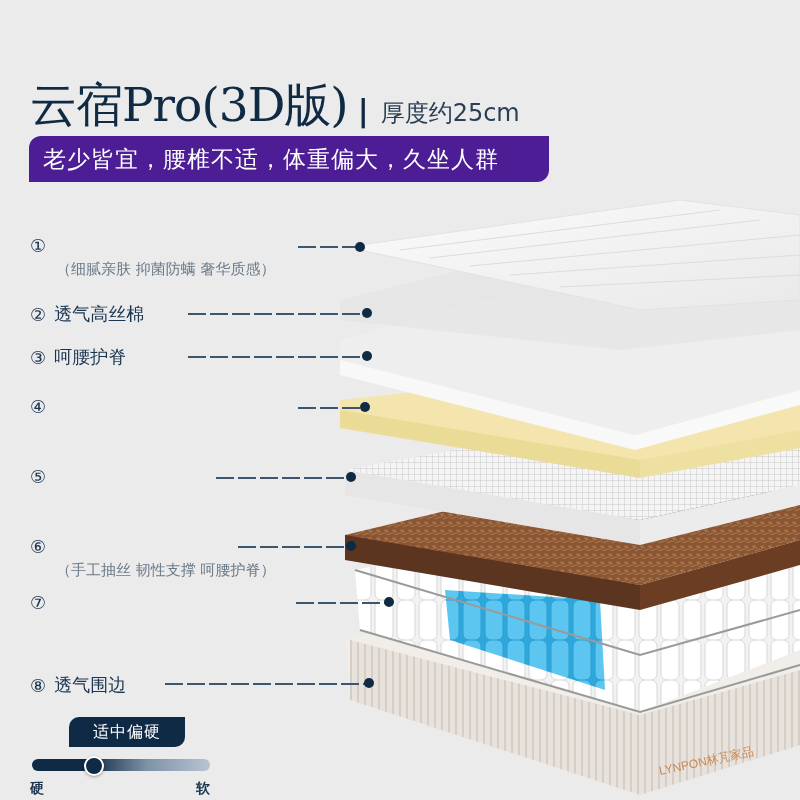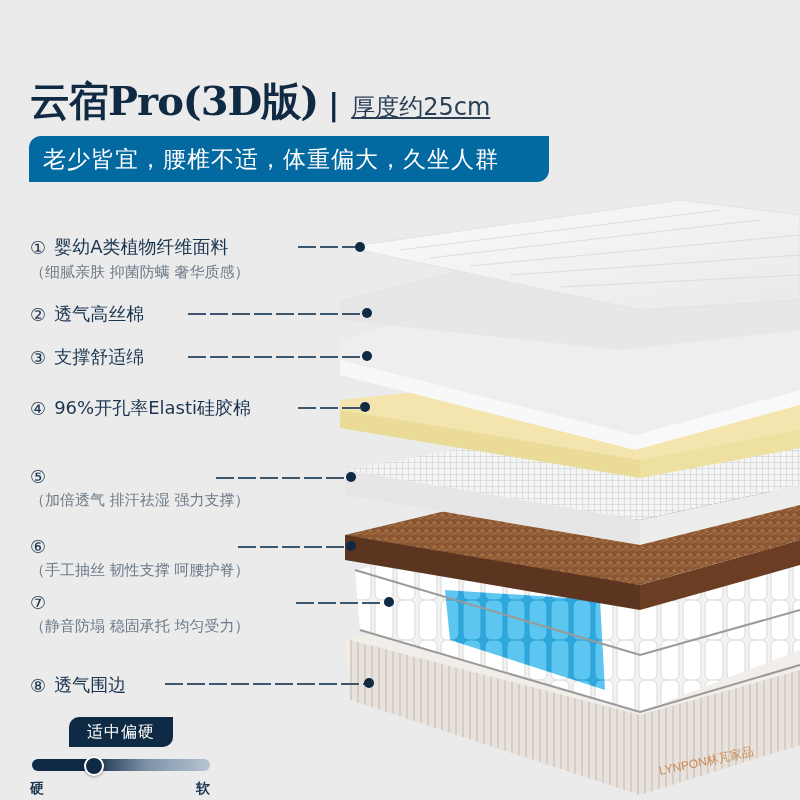--- a/index.html
+++ b/index.html
@@ -9,41 +9,41 @@
     position: relative;
     font-family: "DejaVu Sans", "Liberation Sans", sans-serif;
     color: #1b3550;
   }
   .title {
     position: absolute; left: 30px; top: 74px;
     display: flex; align-items: baseline; white-space: nowrap;
   }
   .title-main {
     font-family: "DejaVu Serif", "Liberation Serif", serif;
-    font-size: 40px; font-weight: bold; color: #102a43; letter-spacing: -1px;
+    font-size: 47px; font-weight: normal; color: #102a43; letter-spacing: -1px;
   }
   .title-sep { font-size: 30px; color: #102a43; margin: 0 12px 0 10px; font-weight: bold; }
-  .title-sub { font-size: 24px; color: #2a3f55; text-decoration: underline; }
+  .title-sub { font-size: 24px; color: #2a3f55; }
   .banner {
     position: absolute; left: 29px; top: 136px; width: 520px; height: 46px;
-    background: #0369a1; color: #ffffff;
+    background: #4c1d95; color: #ffffff;
     border-radius: 12px 0 12px 0;
     display: flex; align-items: center; padding-left: 14px; box-sizing: border-box;
     font-size: 23px; letter-spacing: 1px;
   }
   .mattress { position: absolute; left: 330px; top: 190px; width: 470px; height: 610px; }
   .label { position: absolute; left: 30px; white-space: nowrap; }
   .label-main { font-size: 18px; color: #1b3550; display: flex; align-items: center; }
   .label-num { margin-right: 8px; }
-  .label-sub { font-size: 15px; color: #6c7a88; margin-top: 4px; }
+  .label-sub { font-size: 15px; color: #6c7a88; margin-left: 26px; margin-top: 4px; }
   .leader { position: absolute; height: 2px;
     background: repeating-linear-gradient(90deg, #3d5670 0 18px, transparent 18px 22px); }
   .dot { position: absolute; width: 10px; height: 10px; border-radius: 50%; background: #0f2a44; }
   .badge {
-    position: absolute; left: 69px; top: 717px; width: 104px; height: 30px;
+    position: absolute; left: 69px; top: 717px; width: 116px; height: 30px;
     background: #0f2a44; color: #ffffff; border-radius: 10px 0 10px 0;
     display: flex; align-items: center; justify-content: center; font-size: 16px; letter-spacing: 1px;
   }
   .slider-track {
     position: absolute; left: 32px; top: 759px; width: 178px; height: 12px; border-radius: 6px;
     background: linear-gradient(90deg, #0f2a44 0%, #0f2a44 32%, #7f93a8 65%, #b7c4d2 100%);
   }
   .slider-knob {
     position: absolute; left: 84px; top: 756px; width: 16px; height: 16px; border-radius: 50%;
     background: #0f2a44; border: 2px solid #ffffff; box-shadow: 0 1px 3px rgba(0,0,0,0.35);
@@ -136,77 +136,73 @@
 
   <g>
     <polygon points="360,245 680,200 800,215 800,300 640,310 360,250" fill="url(#topGrad)" stroke="#e2e2e2"></polygon>
     <path d="M400,250 L720,210 M430,258 L760,220 M470,266 L800,235 M510,275 L800,255 M560,287 L800,275" stroke="#dcdcdc" stroke-width="1" fill="none"></path>
   </g>
 </svg>
 
 <div class="label" style="top:235px;">
   <div class="label-main">
       <span class="label-num">①</span>
-      <span>婴幼A类植物纤维面料</span>
     </div>
   <div class="label-sub">（细腻亲肤 抑菌防螨 奢华质感）</div>
 </div>
 <div class="leader" style="left:298px; top:246px; width:60px;"></div>
 <div class="dot" style="left:355px; top:242px;"></div>
 
 <div class="label" style="top:302px;">
   <div class="label-main">
       <span class="label-num">②</span>
       <span>透气高丝棉</span>
     </div>
 </div>
 <div class="leader" style="left:188px; top:313px; width:175px;"></div>
 <div class="dot" style="left:362px; top:308px;"></div>
 
 <div class="label" style="top:345px;">
   <div class="label-main">
       <span class="label-num">③</span>
-      <span>支撑舒适绵</span>
+      <span>呵腰护脊</span>
     </div>
 </div>
 <div class="leader" style="left:188px; top:356px; width:175px;"></div>
 <div class="dot" style="left:362px; top:351px;"></div>
 
 <div class="label" style="top:396px;">
   <div class="label-main">
       <span class="label-num">④</span>
-      <span>96%开孔率Elasti硅胶棉</span>
     </div>
 </div>
 <div class="leader" style="left:298px; top:407px; width:65px;"></div>
 <div class="dot" style="left:360px; top:402px;"></div>
 
 <div class="label" style="top:466px;">
   <div class="label-main">
       <span class="label-num">⑤</span>
     </div>
-  <div class="label-sub">（加倍透气 排汗祛湿 强力支撑）</div>
 </div>
 <div class="leader" style="left:216px; top:477px; width:135px;"></div>
 <div class="dot" style="left:346px; top:472px;"></div>
 
 <div class="label" style="top:536px;">
   <div class="label-main">
       <span class="label-num">⑥</span>
     </div>
   <div class="label-sub">（手工抽丝 韧性支撑 呵腰护脊）</div>
 </div>
 <div class="leader" style="left:238px; top:546px; width:112px;"></div>
 <div class="dot" style="left:346px; top:541px;"></div>
 
 <div class="label" style="top:592px;">
   <div class="label-main">
       <span class="label-num">⑦</span>
     </div>
-  <div class="label-sub">（静音防塌 稳固承托 均匀受力）</div>
 </div>
 <div class="leader" style="left:296px; top:602px; width:92px;"></div>
 <div class="dot" style="left:384px; top:597px;"></div>
 
 <div class="label" style="top:673px;">
   <div class="label-main">
       <span class="label-num">⑧</span>
       <span>透气围边</span>
     </div>
 </div>

